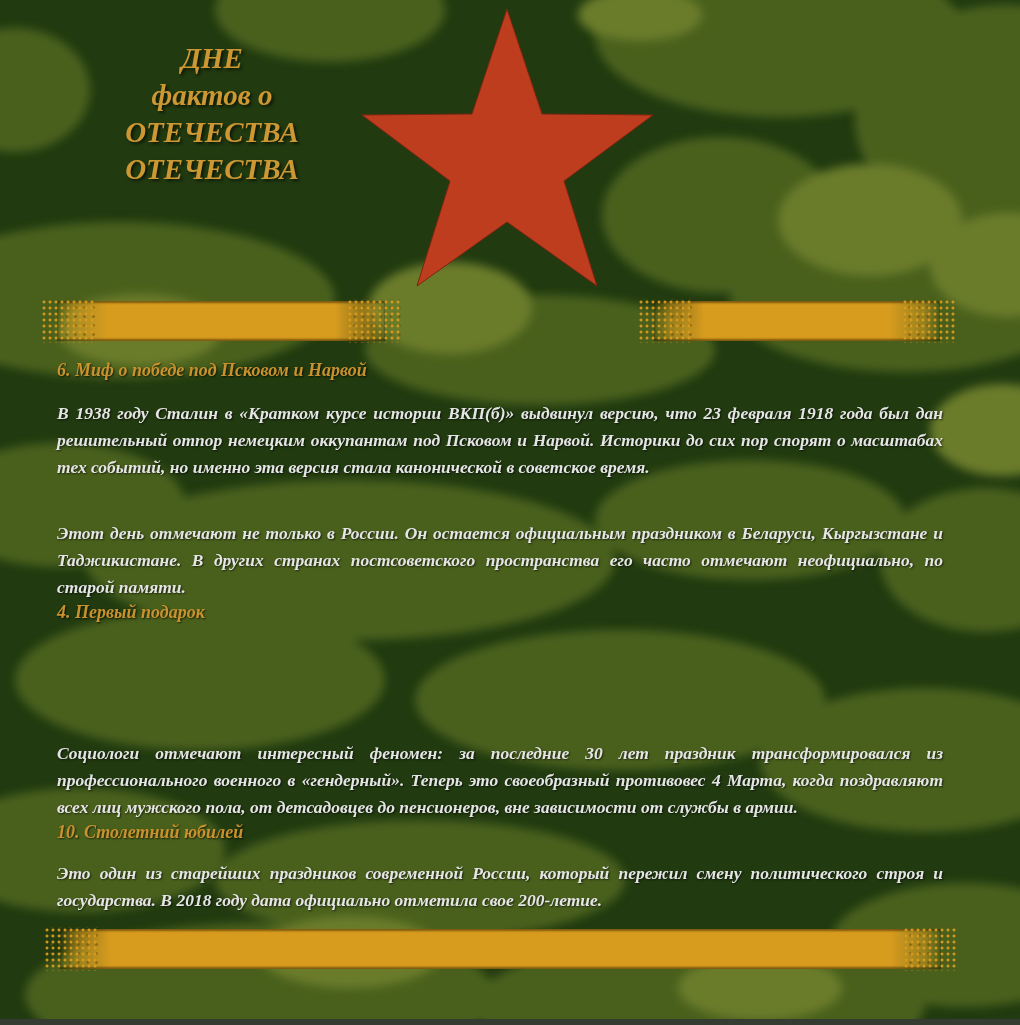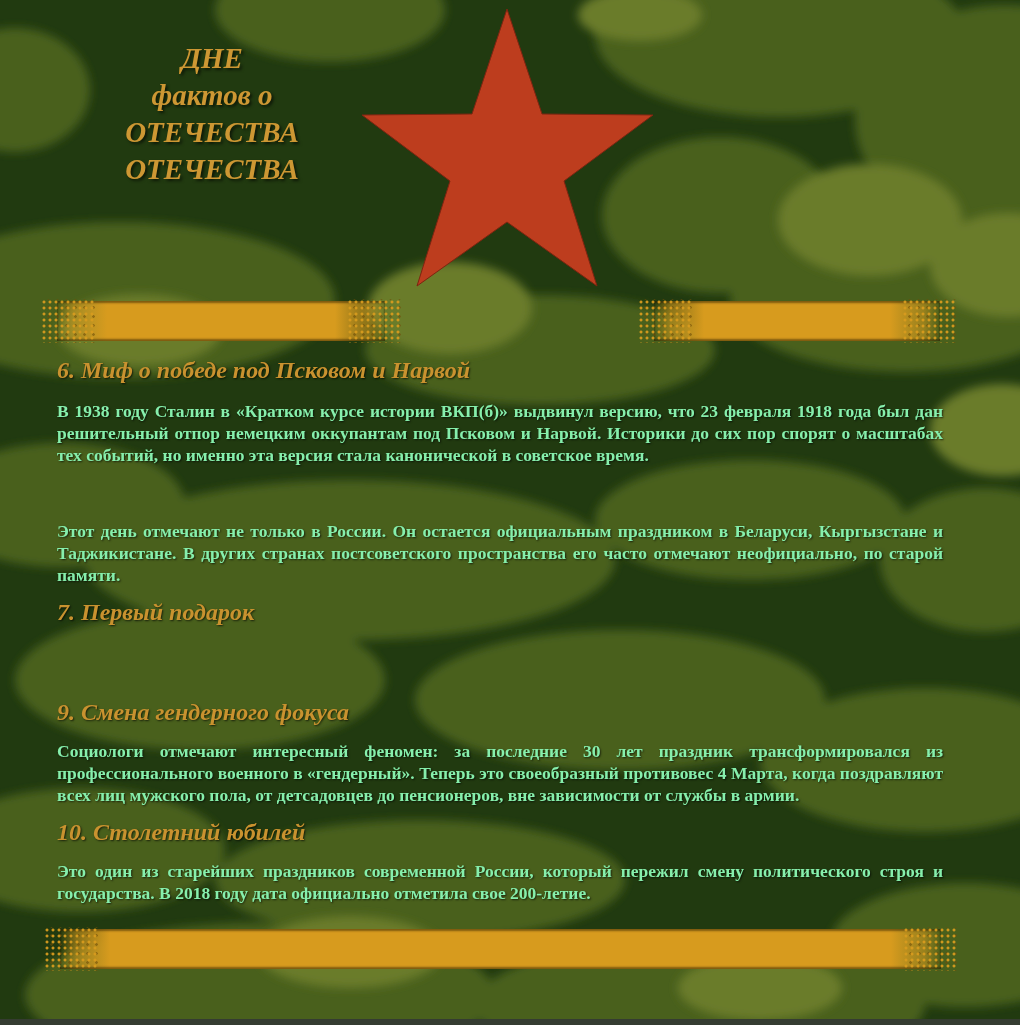--- a/index.html
+++ b/index.html
@@ -17,29 +17,29 @@
     text-align:center;
     font-style:italic;font-weight:bold;
     font-size:29px;line-height:37px;
     color:#cd9733;
     text-shadow:2px 2px 3px rgba(0,0,0,.6);
   }
 
   .heading{
     position:absolute;left:57px;width:886px;
     font-style:italic;font-weight:bold;
-    font-size:24px;line-height:22px;
+    font-size:18px;line-height:22px;
     color:#c9922f;
     text-shadow:1px 1px 2px rgba(0,0,0,.65);
   }
   .para{
     position:absolute;left:57px;width:886px;
-    font-weight:bold;
-    font-size:17.5px;line-height:22px;
-    color:#86efac;
+    font-style:italic;font-weight:bold;
+    font-size:17.5px;line-height:27px;
+    color:#e5e5e5;
     text-align:justify;
     text-shadow:1px 1px 2px rgba(0,0,0,.65);
   }
   .h6{top:359px}.p6{top:400px}
   .h7{top:481px}.p7{top:520px}
   .h8{top:601px}.p8{top:640px}
   .h9{top:701px}.p9{top:740px}
   .h10{top:821px}.p10{top:860px}
 
   .stripe{
@@ -133,23 +133,22 @@
   <div class="stripe stripe-tr">
     <span class="speck l"></span>
     <span class="speck r"></span>
   </div>
 
   <div class="heading h6">6. Миф о победе под Псковом и Нарвой</div>
   <div class="para p6">В 1938 году Сталин в «Кратком курсе истории ВКП(б)» выдвинул версию, что 23 февраля 1918 года был дан решительный отпор немецким оккупантам под Псковом и Нарвой. Историки до сих пор спорят о масштабах тех событий, но именно эта версия стала канонической в советское время.</div>
 
   <div class="para p7">Этот день отмечают не только в России. Он остается официальным праздником в Беларуси, Кыргызстане и Таджикистане. В других странах постсоветского пространства его часто отмечают неофициально, по старой памяти.</div>
 
-  <div class="heading h8">7. Первый подарок</div>
+  <div class="heading h8">4. Первый подарок</div>
 
-  <div class="heading h9">9. Смена гендерного фокуса</div>
   <div class="para p9">Социологи отмечают интересный феномен: за последние 30 лет праздник трансформировался из профессионального военного в «гендерный». Теперь это своеобразный противовес 4 Марта, когда поздравляют всех лиц мужского пола, от детсадовцев до пенсионеров, вне зависимости от службы в армии.</div>
 
   <div class="heading h10">10. Столетний юбилей</div>
   <div class="para p10">Это один из старейших праздников современной России, который пережил смену политического строя и государства. В 2018 году дата официально отметила свое 200-летие.</div>
 
   <div class="stripe stripe-b">
     <span class="speck l"></span>
     <span class="speck r"></span>
   </div>
 

